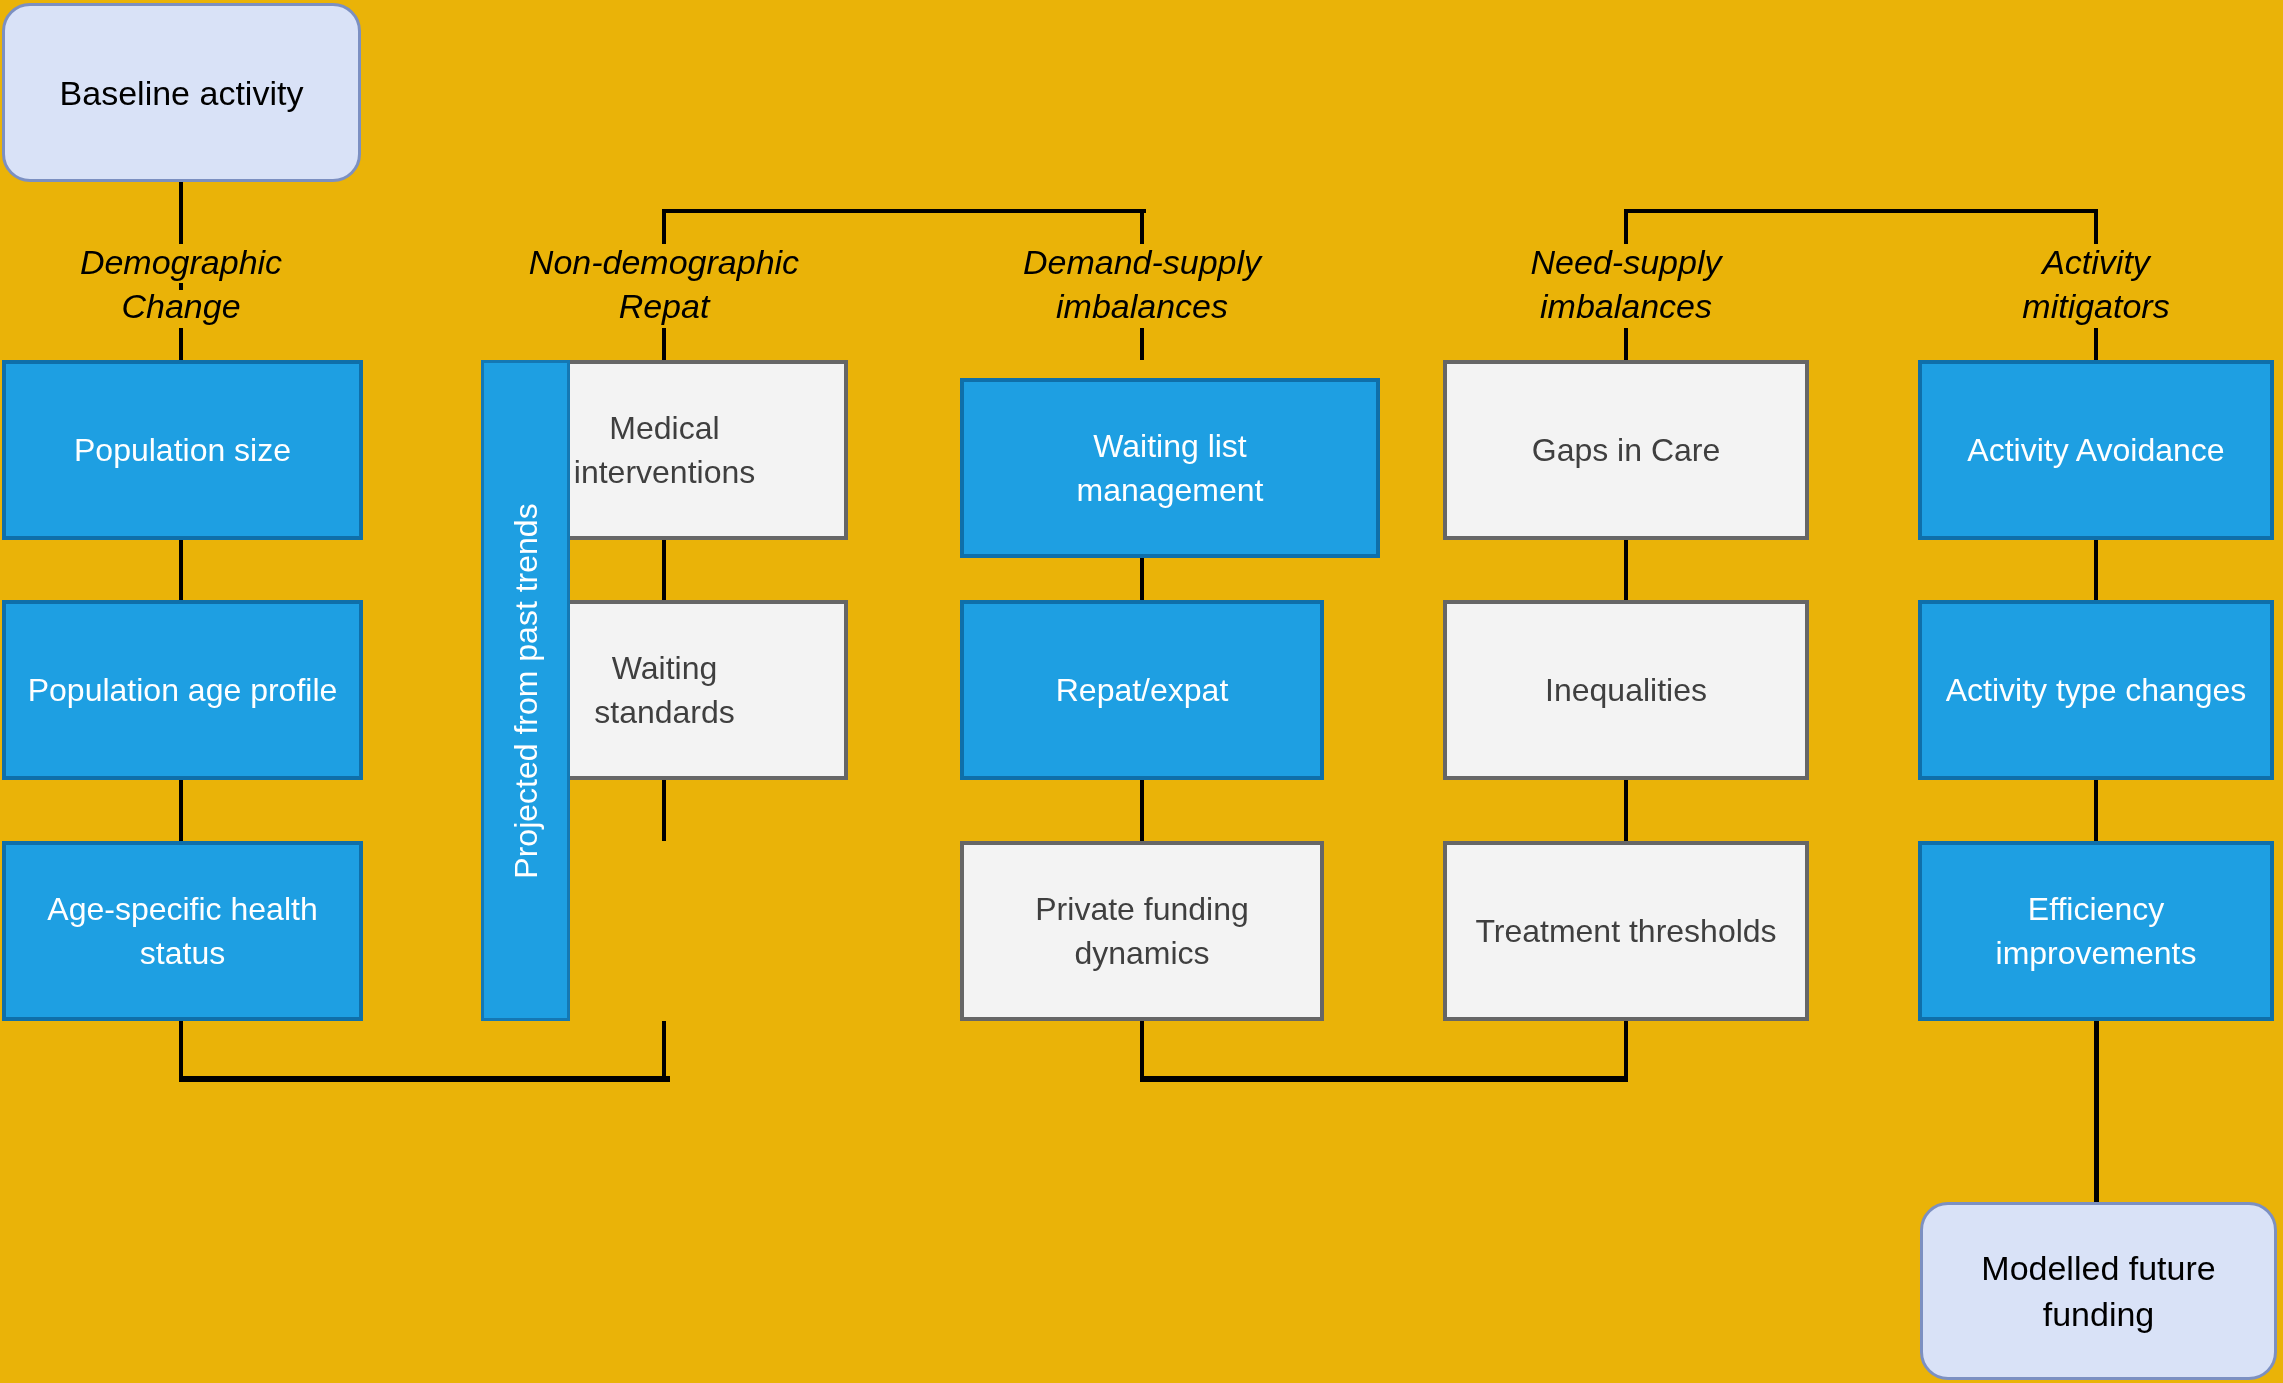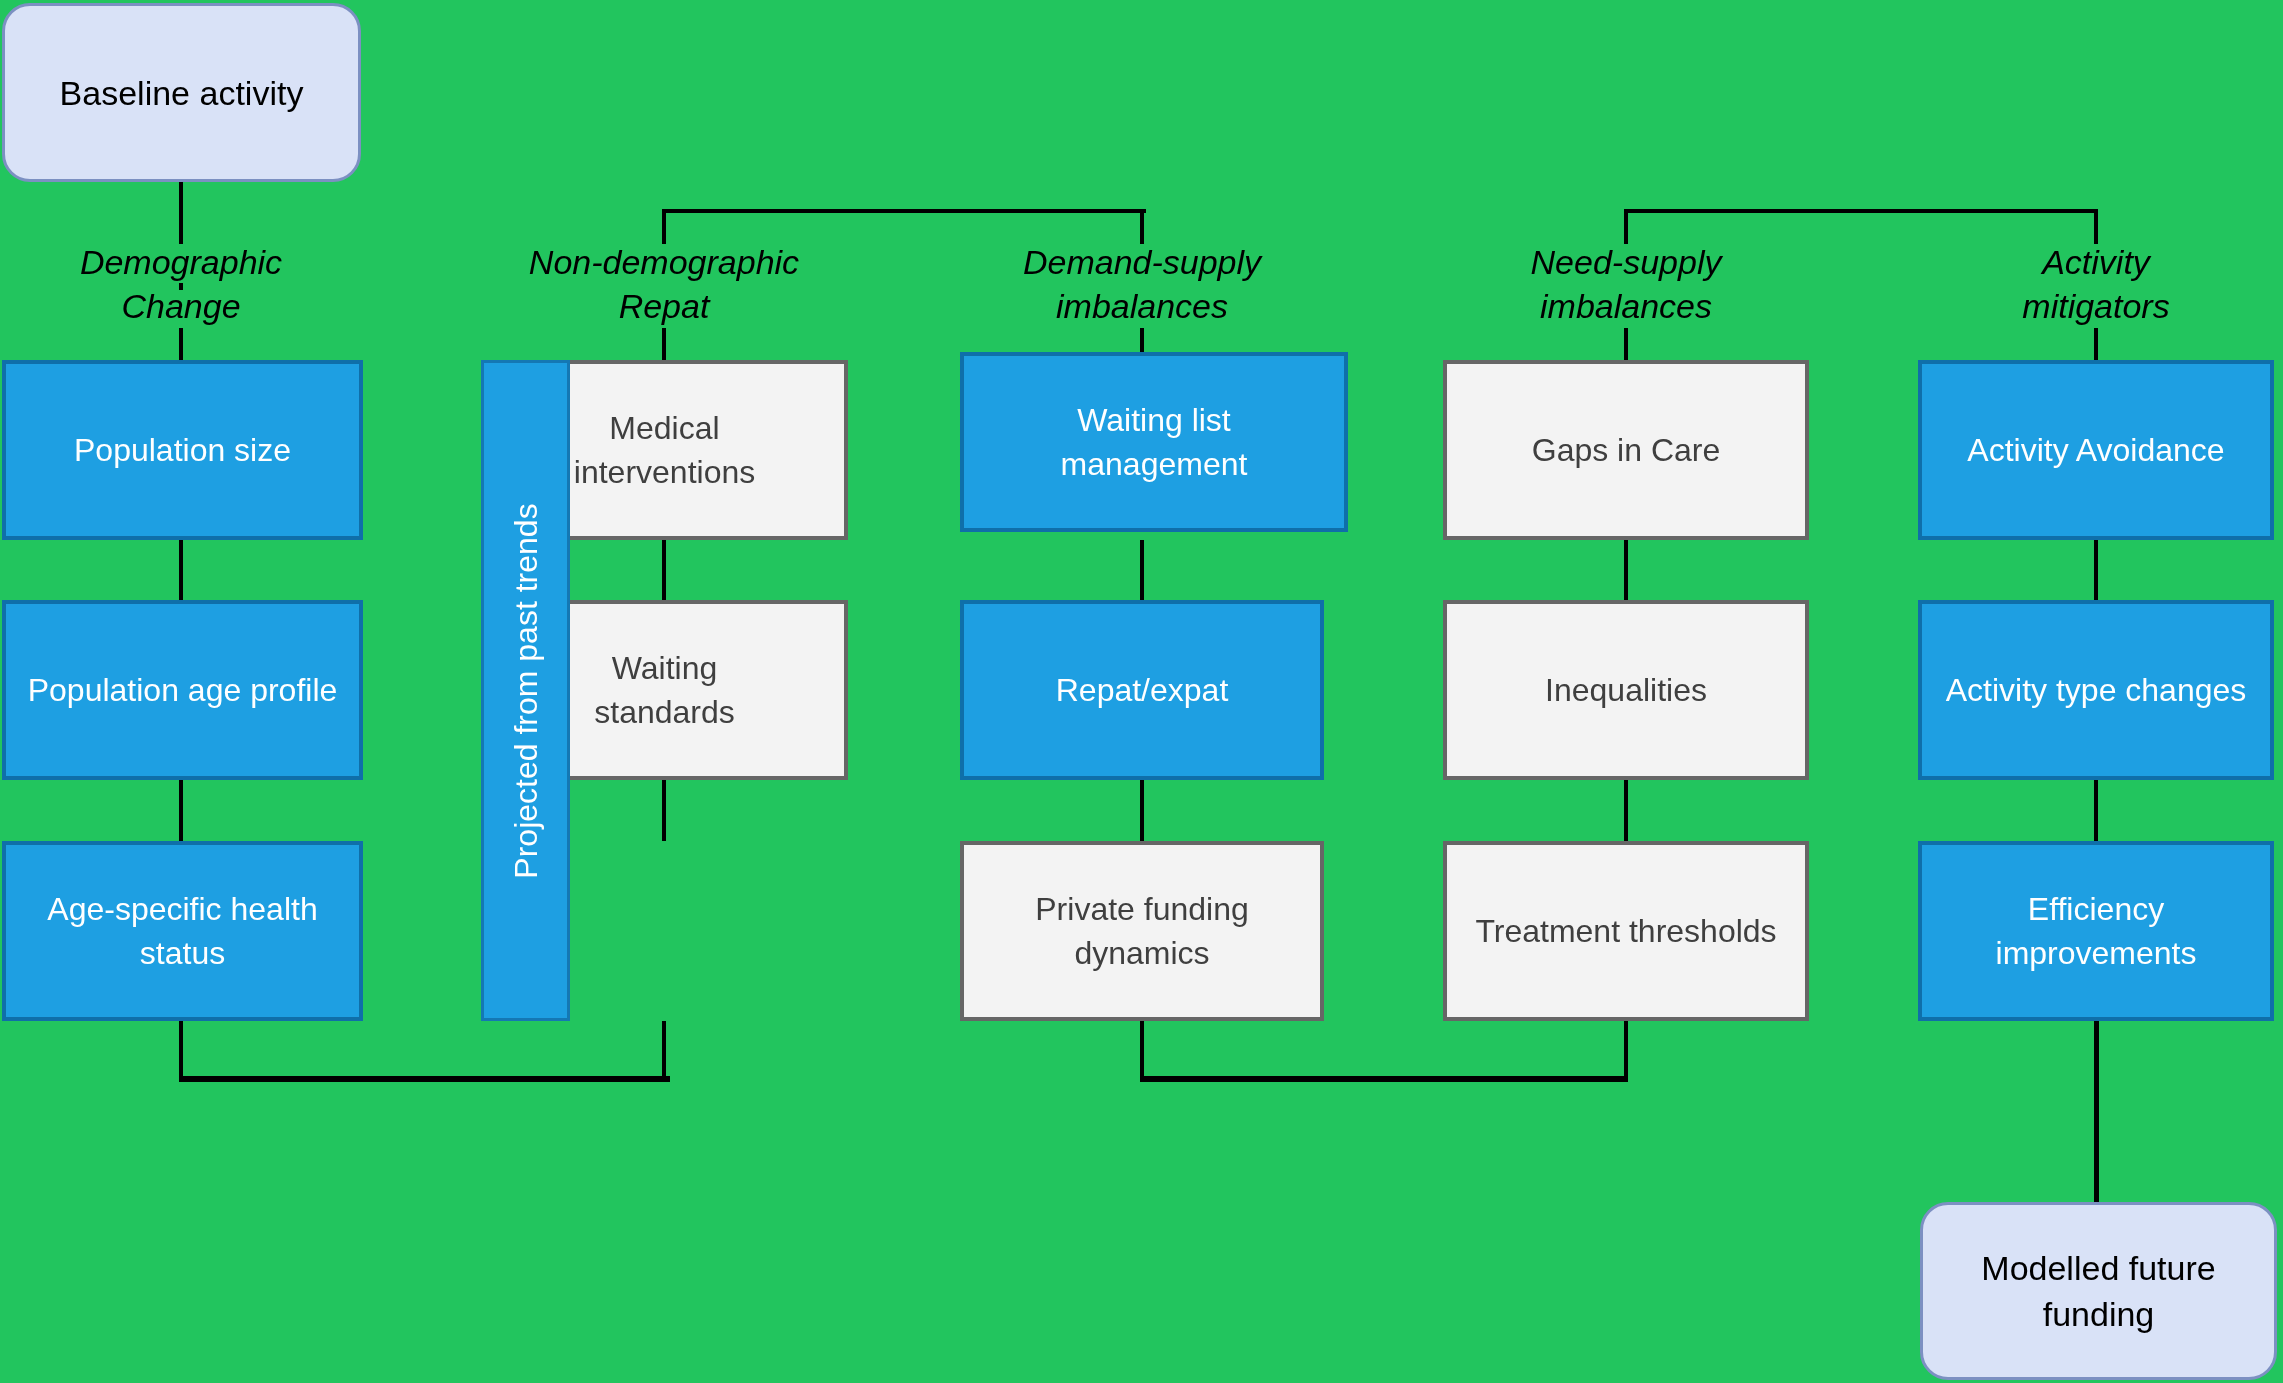--- a/index.html
+++ b/index.html
@@ -1,17 +1,17 @@
 <!DOCTYPE html>
 <html style="--node-blue: #1E9FE2; --node-blue-border: #0F6FA9; --node-grey: #F3F3F3; --node-grey-border: #666666; --node-grey-text: #3F3F3F; --terminal-fill: #D9E2F7; --terminal-border: #7C90C2; --bar-fill: #1E9FE2; --bar-border: #1478B4; --connector: #000000;"><head>
 <meta charset="utf-8">
 <style>
   html,body{margin:0;padding:0;background:#ffffff;}
   .canvas{
-    position:relative;width:2283px;height:1383px;background:#22c55e;
+    position:relative;width:2283px;height:1383px;background:#eab308;
     font-family:"Liberation Sans",sans-serif;overflow:hidden;
   }
   .ln{position:absolute;background:var(--connector,#000);z-index:1;}
   .header{
     position:absolute;top:240px;width:440px;z-index:2;
     text-align:center;font-style:italic;font-size:34px;line-height:44px;
     white-space:pre-line;color:#000;
   }
   .node{
     position:absolute;height:180px;z-index:2;box-sizing:border-box;
@@ -99,21 +99,21 @@
   <div class="node blue" style="left:2px;top:600px;width:361px">Population age profile</div>
   <div class="node blue" style="left:2px;top:360px;width:361px">Population size</div>
   <div class="node blue" style="left:2px;top:841px;width:361px">Age-specific health
 status</div>
 
   <div class="node grey" style="left:481px;top:360px;width:367px">Medical
 interventions</div>
   <div class="node grey" style="left:481px;top:600px;width:367px">Waiting
 standards</div>
 
-  <div class="node blue" style="left:960px;top:352px;width:388px">Waiting list
+  <div class="node blue" style="left:960px;top:378px;width:420px">Waiting list
 management</div>
   <div class="node blue" style="left:960px;top:600px;width:364px">Repat/expat</div>
   <div class="node grey" style="left:960px;top:841px;width:364px">Private funding
 dynamics</div>
 
   <div class="node grey" style="left:1443px;top:360px;width:366px">Gaps in Care</div>
   <div class="node grey" style="left:1443px;top:600px;width:366px">Inequalities</div>
   <div class="node grey" style="left:1443px;top:841px;width:366px">Treatment thresholds</div>
 
   <div class="node blue" style="left:1918px;top:360px;width:356px">Activity Avoidance</div>

